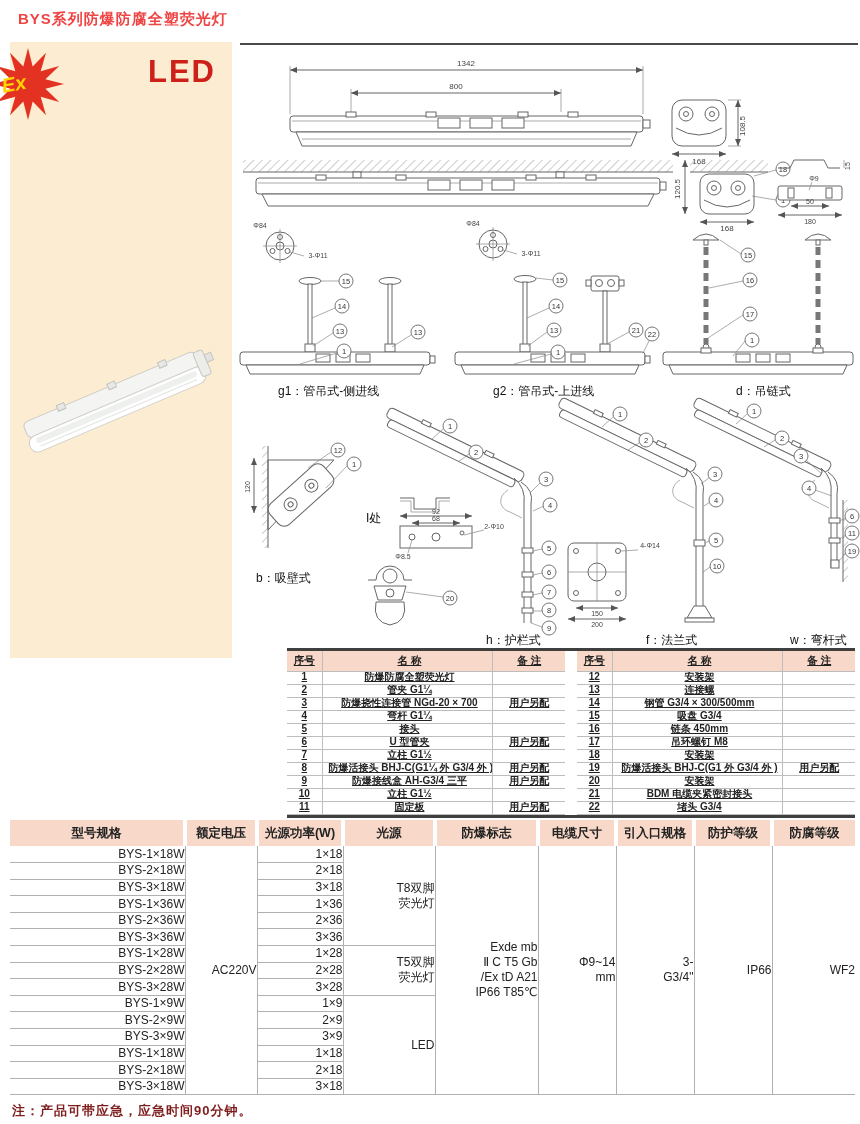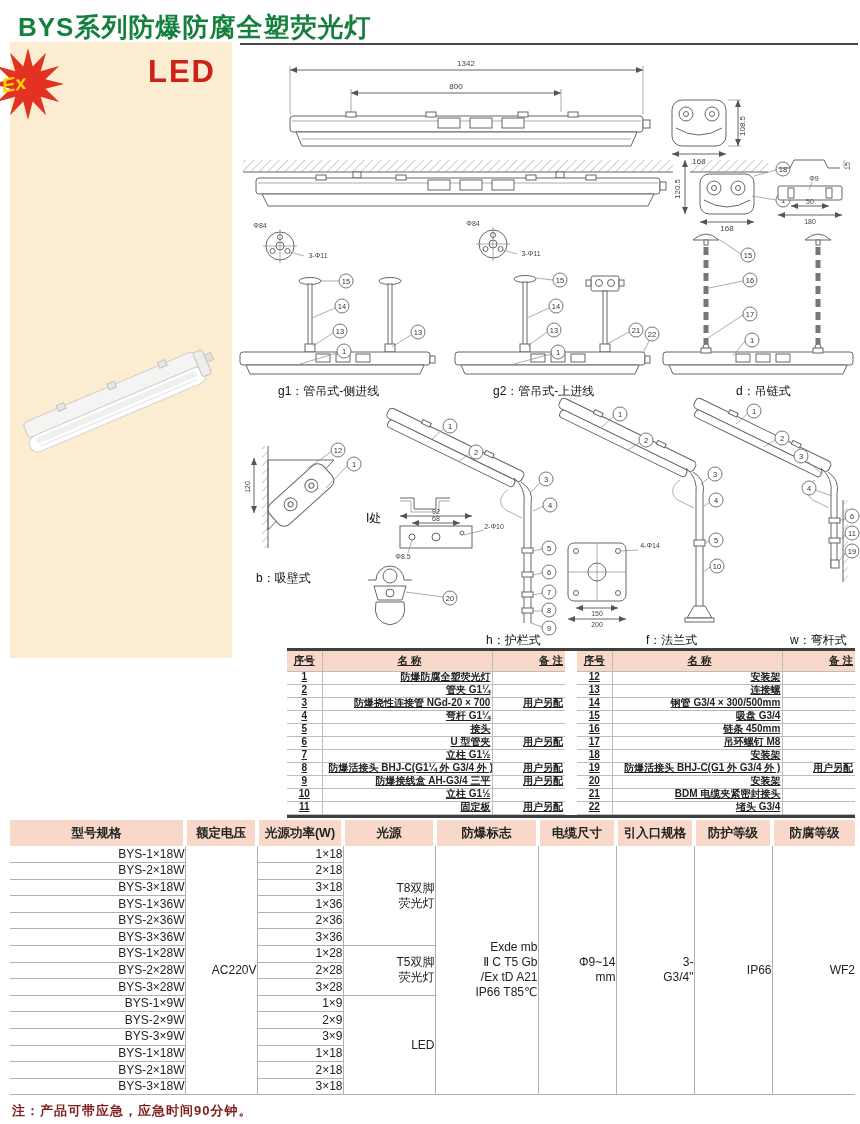--- a/index.html
+++ b/index.html
@@ -4,21 +4,21 @@
 <style>
   * { margin:0; padding:0; box-sizing:border-box; }
   html,body { width:860px; height:1124px; }
   body {
     position:relative; background:#fff; overflow:hidden;
     font-family:"Liberation Sans","DejaVu Sans",sans-serif; color:#222;
   }
   
   .page-title {
     position:absolute; left:18px; top:10px;
-    font-size:26px; font-weight:bold; color:#15803d; letter-spacing:1px;
+    font-size:15px; font-weight:bold; color:#ef4444; letter-spacing:1px;
   }
   .top-rule { position:absolute; left:240px; top:43px; width:618px; height:2px; background:#4a4a4a; }
 
   
   .photo-panel { position:absolute; left:10px; top:42px; width:222px; height:616px; background:#fcecd1; }
   .led-label { position:absolute; left:138px; top:12px; font-size:31px; font-weight:bold; color:#cc2018; letter-spacing:2px; }
   .ex-star { position:absolute; left:-12px; top:44px; width:80px; height:80px; }
   .product-photo { position:absolute; left:4px; top:300px; }
 
   
@@ -41,23 +41,23 @@
     border-top:3px solid #3f3f3f; border-bottom:3px solid #3f3f3f;
     display:flex; gap:12px; background:#fff;text-decoration:underline;
   }
   .parts-table { border-collapse:collapse; width:278px; table-layout:fixed; }
   .parts-table th, .parts-table td {
     border-bottom:1px solid #bdbdbd; font-size:10px; height:13px; padding:0 2px; line-height:1.05;
     white-space:nowrap; overflow:hidden;
   }
   .parts-table th { background:#f8d9c9; font-weight:bold; height:20px; font-size:10.5px; }
   .parts-table .c-no   { width:34px; text-align:center; border-right:1px solid #bdbdbd; font-weight:bold; }
-  .parts-table .c-name { width:166px; text-align:right; padding-left:6px; border-right:1px solid #bdbdbd; font-weight:600; }
+  .parts-table .c-name { width:166px; text-align:center; padding-left:6px; border-right:1px solid #bdbdbd; font-weight:600; }
   .parts-table th.c-name { text-align:center; }
-  .parts-table .c-rk   { width:70px; text-align:right; font-weight:600; }
+  .parts-table .c-rk   { width:70px; text-align:center; font-weight:600; }
 
   
   .spec-table {
     position:absolute; left:10px; top:820px; width:845px;
     border-collapse:collapse; table-layout:fixed;
   }
   .spec-table th {
     background:#f8d9c9; font-size:12.5px; font-weight:bold; height:26px;
     border-left:4px solid #fff; border-right:4px solid #fff;margin-left:44px;
   }

